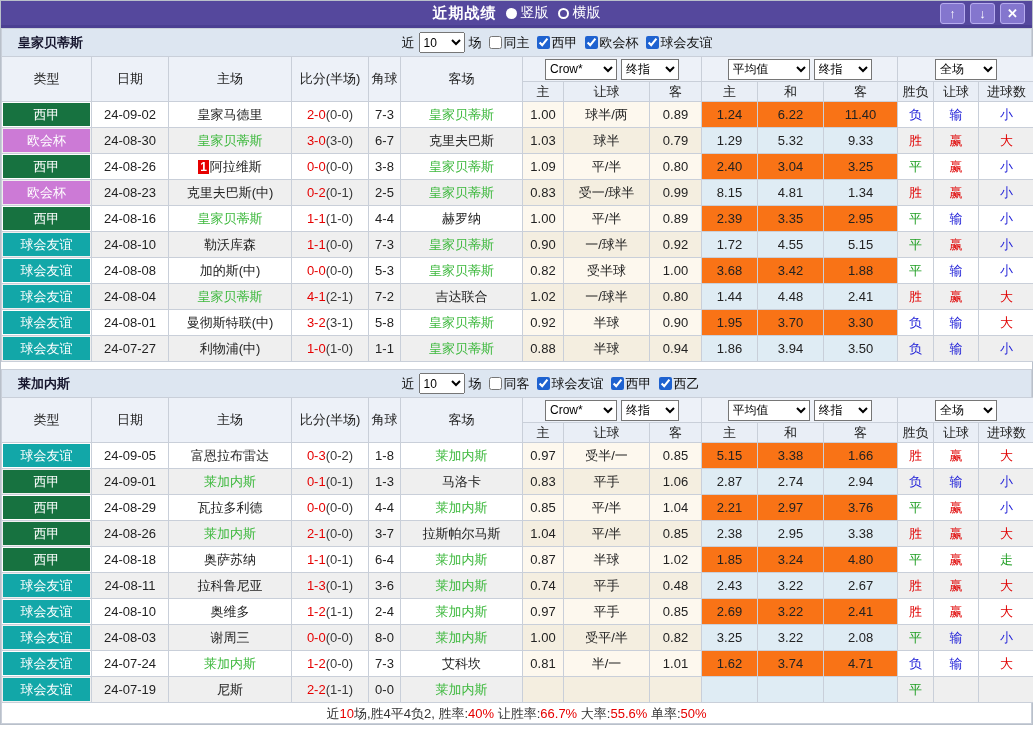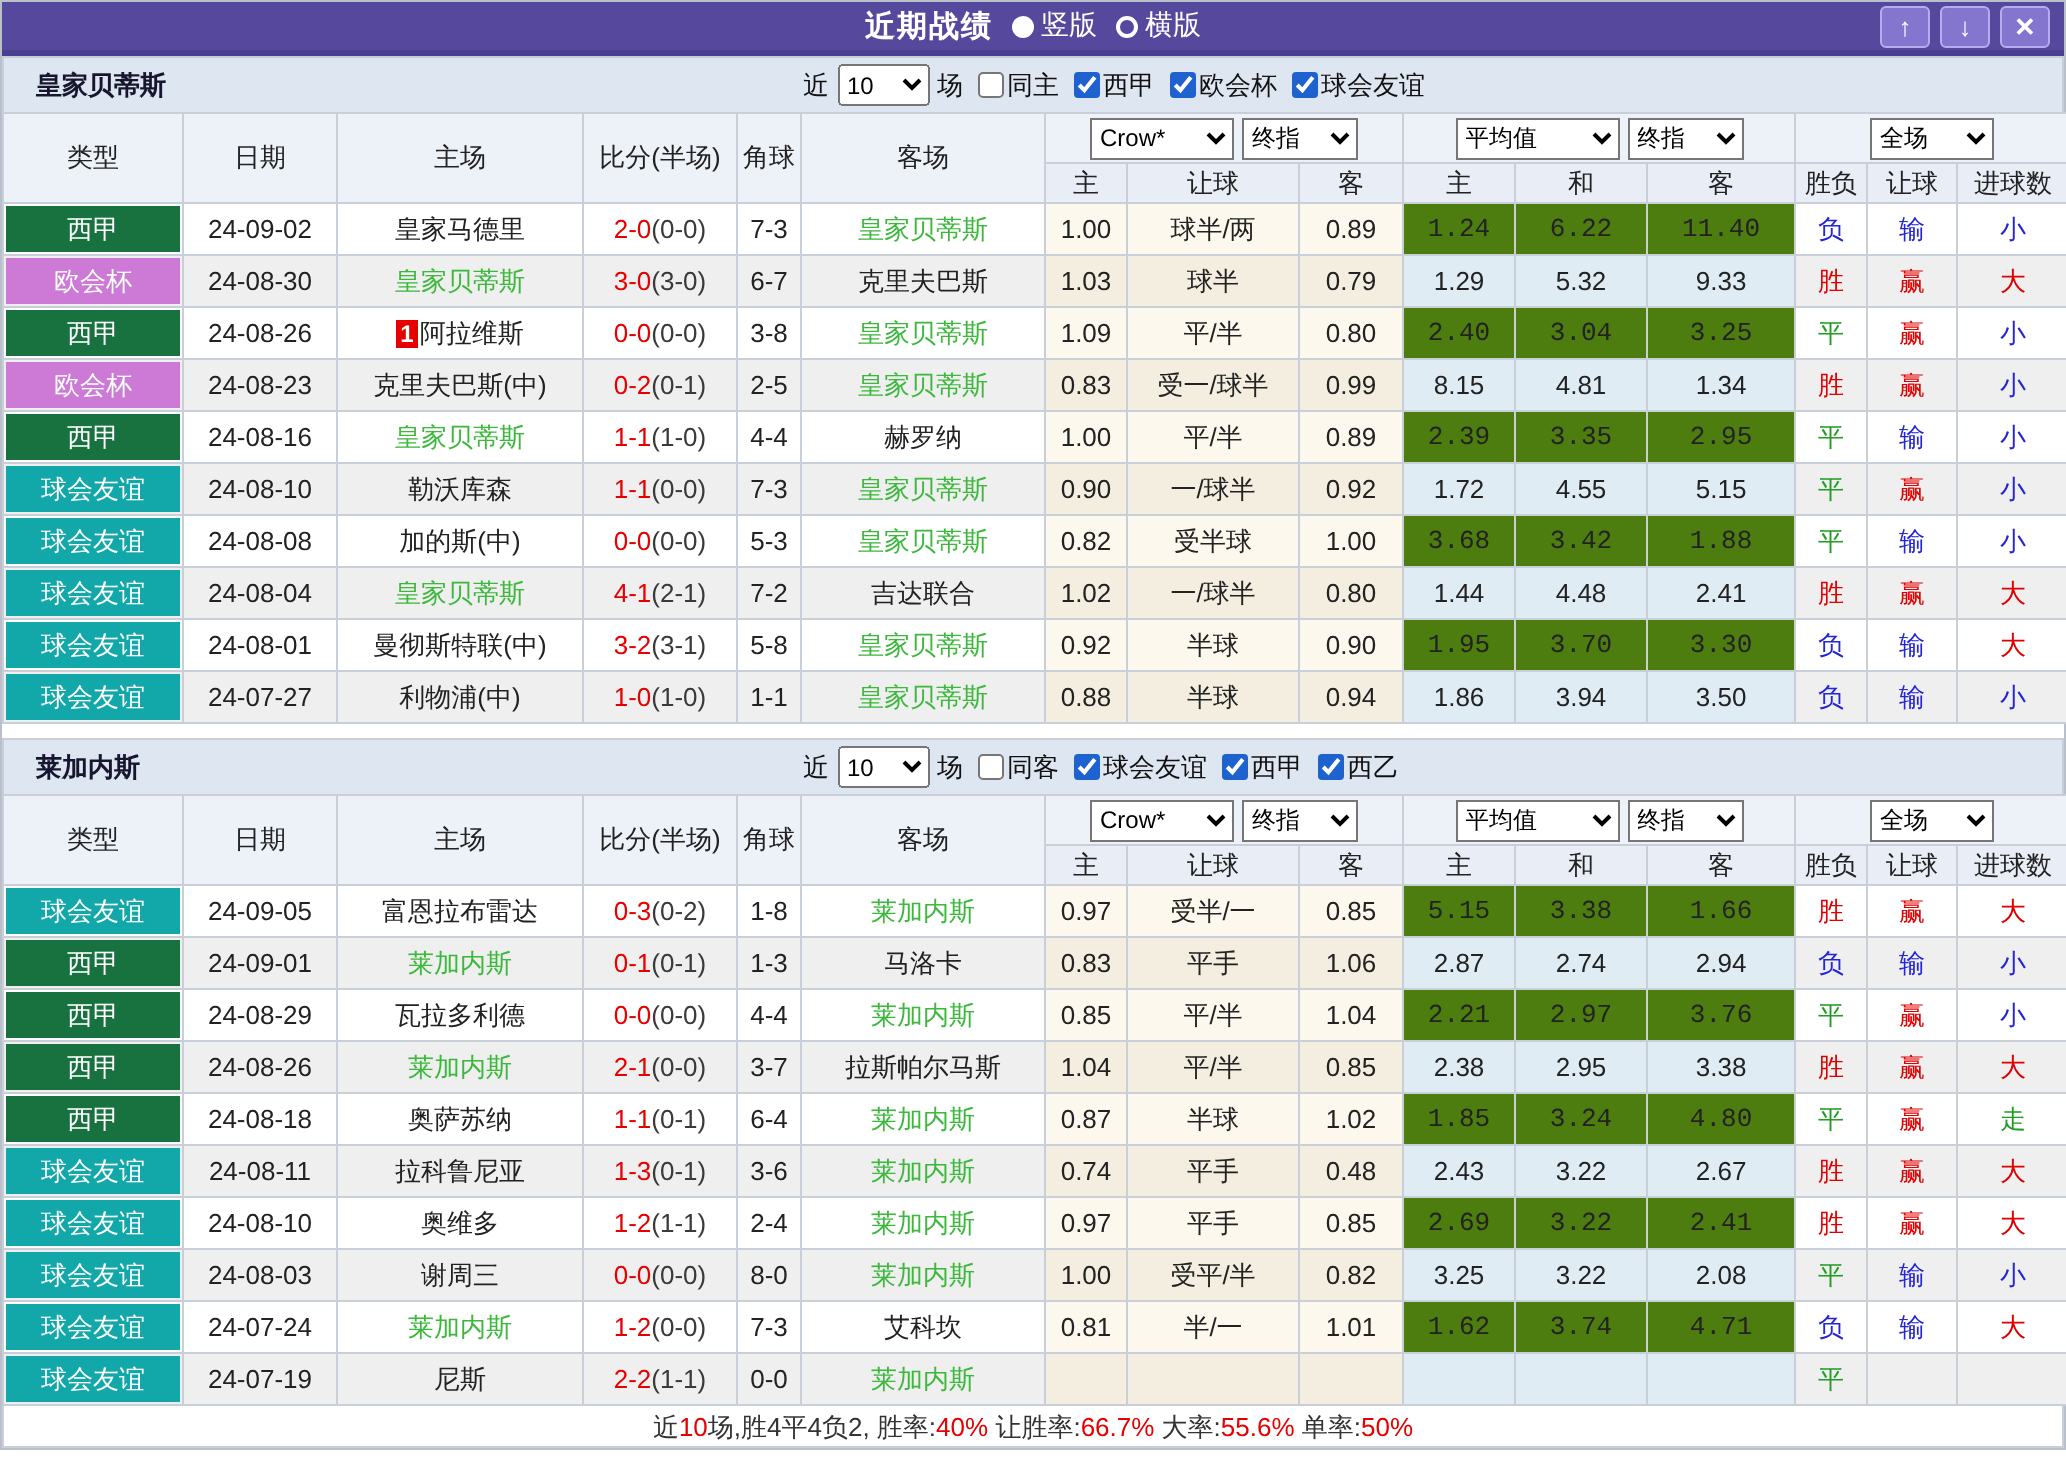--- a/index.html
+++ b/index.html
@@ -37,21 +37,21 @@
                              overflow:hidden; font-size:13px; color:#222; padding:0; }
   .matches thead th { background:#edf1f8; font-weight:normal; color:#222; }
   .matches .th-drop th { height:25px; }
   .matches .th-sub th { height:20px; background:#e9eef6; }
   .matches thead select { font-size:12px; height:21px; margin:0 2px; background:#fff; }
   .matches tbody td { height:26px; }
   tr.row-odd td { background:#fff; }
   tr.row-even td { background:#efefef; }
   tr.row-odd td.col-crow { background:#fdf8ee; }
   tr.row-even td.col-crow { background:#f4eee0; }
-  tr.row-odd td.col-avg { background:#4d7c0f;font-family:Liberation Mono, monospace; }
+  tr.row-odd td.col-avg { background:#f97316; }
   tr.row-even td.col-avg { background:#dfecf4; }
   td.c-type { padding:1px; }
   .type-badge { display:block; height:23px; line-height:23px; color:#fff; font-size:13px; }
   .rank-badge { display:inline-block; background:#e60000; color:#fff; font-size:12px; line-height:14px;
                 padding:0 2px; margin-right:1px; font-weight:bold; }
   .score-ft { color:#e60000; }
   .score-ht { color:#3a3a3a; }
   .focus-team { color:#3cb83c; }
 
   

